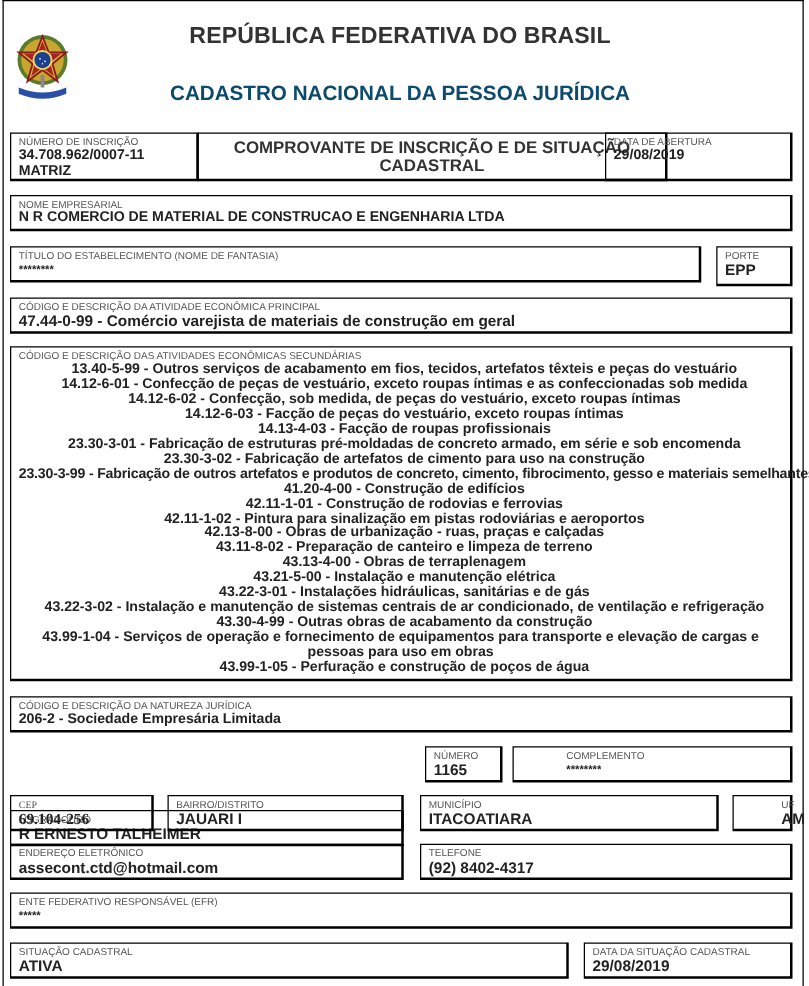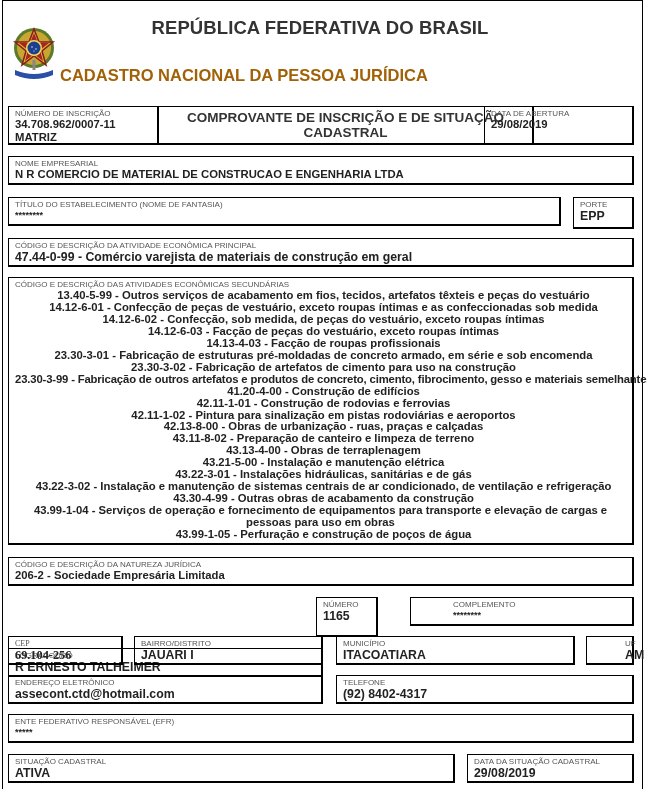--- a/index.html
+++ b/index.html
@@ -3,22 +3,22 @@
 <meta charset="utf-8">
 <style>
   html, body { margin: 0; padding: 0; background: #ffffff; }
   body { width: 647px; height: 789px; position: relative; overflow: hidden;
          font-family: "Liberation Sans", sans-serif; color: #222; }
   .frame { position: absolute; left: 2px; top: 0; width: 641px; height: 800px;
            border: 1px solid #000; border-bottom: none; box-sizing: border-box; }
   .emblem { position: absolute; left: 11px; top: 26px; width: 46px; height: 56px; }
   .h1 { position: absolute; left: 60px; width: 520px; text-align: center; top: 17px;
         font-size: 18.5px; font-weight: bold; color: #333; letter-spacing: 0.1px; }
-  .h2 { position: absolute; left: 60px; width: 520px; text-align: left; top: 66px;
-        font-size: 16.5px; font-weight: bold; color: #a16207; }
+  .h2 { position: absolute; left: 60px; width: 520px; text-align: center; top: 66px;
+        font-size: 16.5px; font-weight: bold; color: #0c4a6e; }
   .box { position: absolute; border: 1px solid #000; box-sizing: border-box; border-width: 1px 2px 2px 1px; }
   .lbl { font-size: 8px; color: #555; text-transform: uppercase; line-height: 9px;
          padding: 2px 0 0 6px; white-space: nowrap; }
   .val { font-size: 11.3px; font-weight: bold; color: #222; padding-left: 6px; line-height: 12.5px; white-space: nowrap; }
   .val.big { font-size: 12.3px; line-height: 14px; }
   .val.mask { font-size: 9px; font-weight: bold; }
   .title-box { display: flex; align-items: center; justify-content: center; text-align: center;
                font-size: 13.5px; font-weight: bold; color: #333; line-height: 15px; padding: 0 8px; }
   .act { font-size: 11.3px; font-weight: bold; color: #222; padding-left: 6px; line-height: 11.95px; text-align: center; }
   .act-list { margin: 1px 0 0 0; padding: 0; list-style: none; }
@@ -105,21 +105,21 @@
 
 <div class="box" style="left:8px;top:557px;width:626px;height:29px;">
   <div class="lbl">CÓDIGO E DESCRIÇÃO DA NATUREZA JURÍDICA</div>
   <div class="val">206-2 - Sociedade Empresária Limitada</div>
 </div>
 
 <div class="box" style="left:8px;top:612px;width:315px;height:29px;margin-top:36px;">
   <div class="lbl">LOGRADOURO</div>
   <div class="val big">R ERNESTO TALHEIMER</div>
 </div>
-<div class="box" style="left:316px;top:597px;width:62px;height:40px;">
+<div class="box" style="left:340px;top:597px;width:62px;height:29px;">
   <div class="lbl">NÚMERO</div>
   <div class="val big">1165</div>
 </div>
 <div class="box" style="left:410px;top:597px;width:224px;height:29px;padding-left:36px;">
   <div class="lbl">COMPLEMENTO</div>
   <div class="val mask">********</div>
 </div>
 
 <div class="box" style="left:8px;top:636px;width:115px;height:29px;font-family:Liberation Serif, serif;">
   <div class="lbl">CEP</div>

